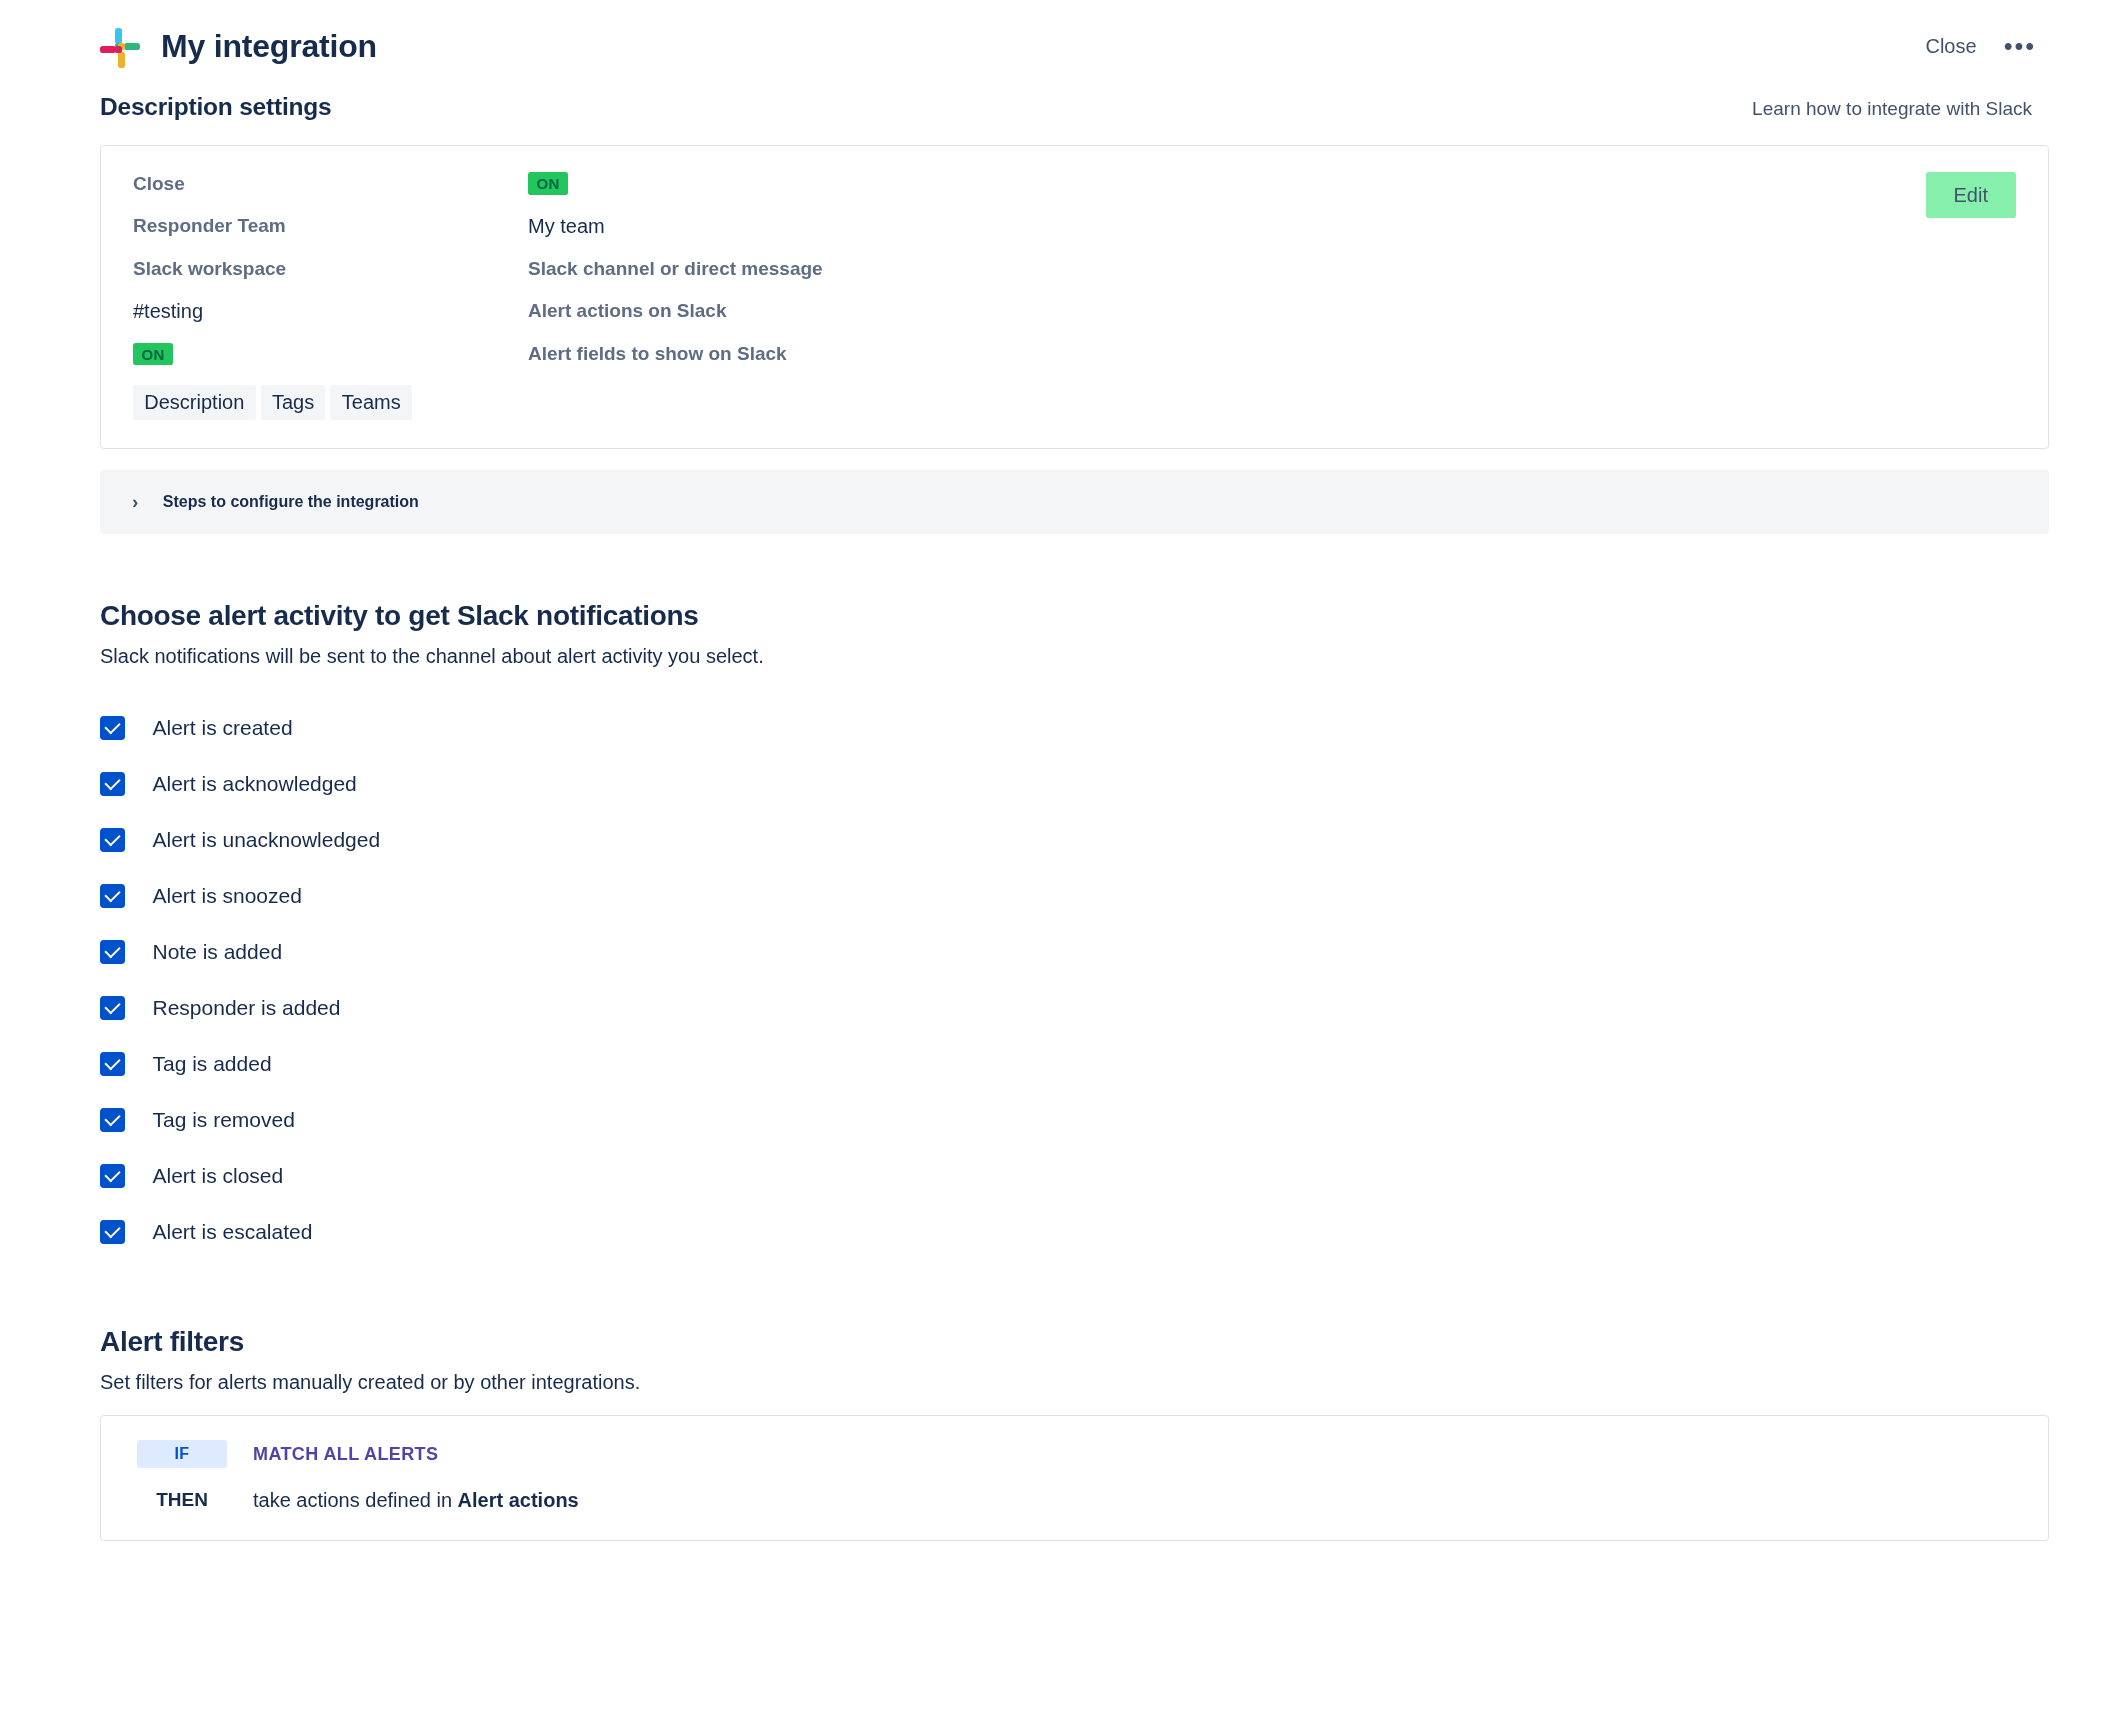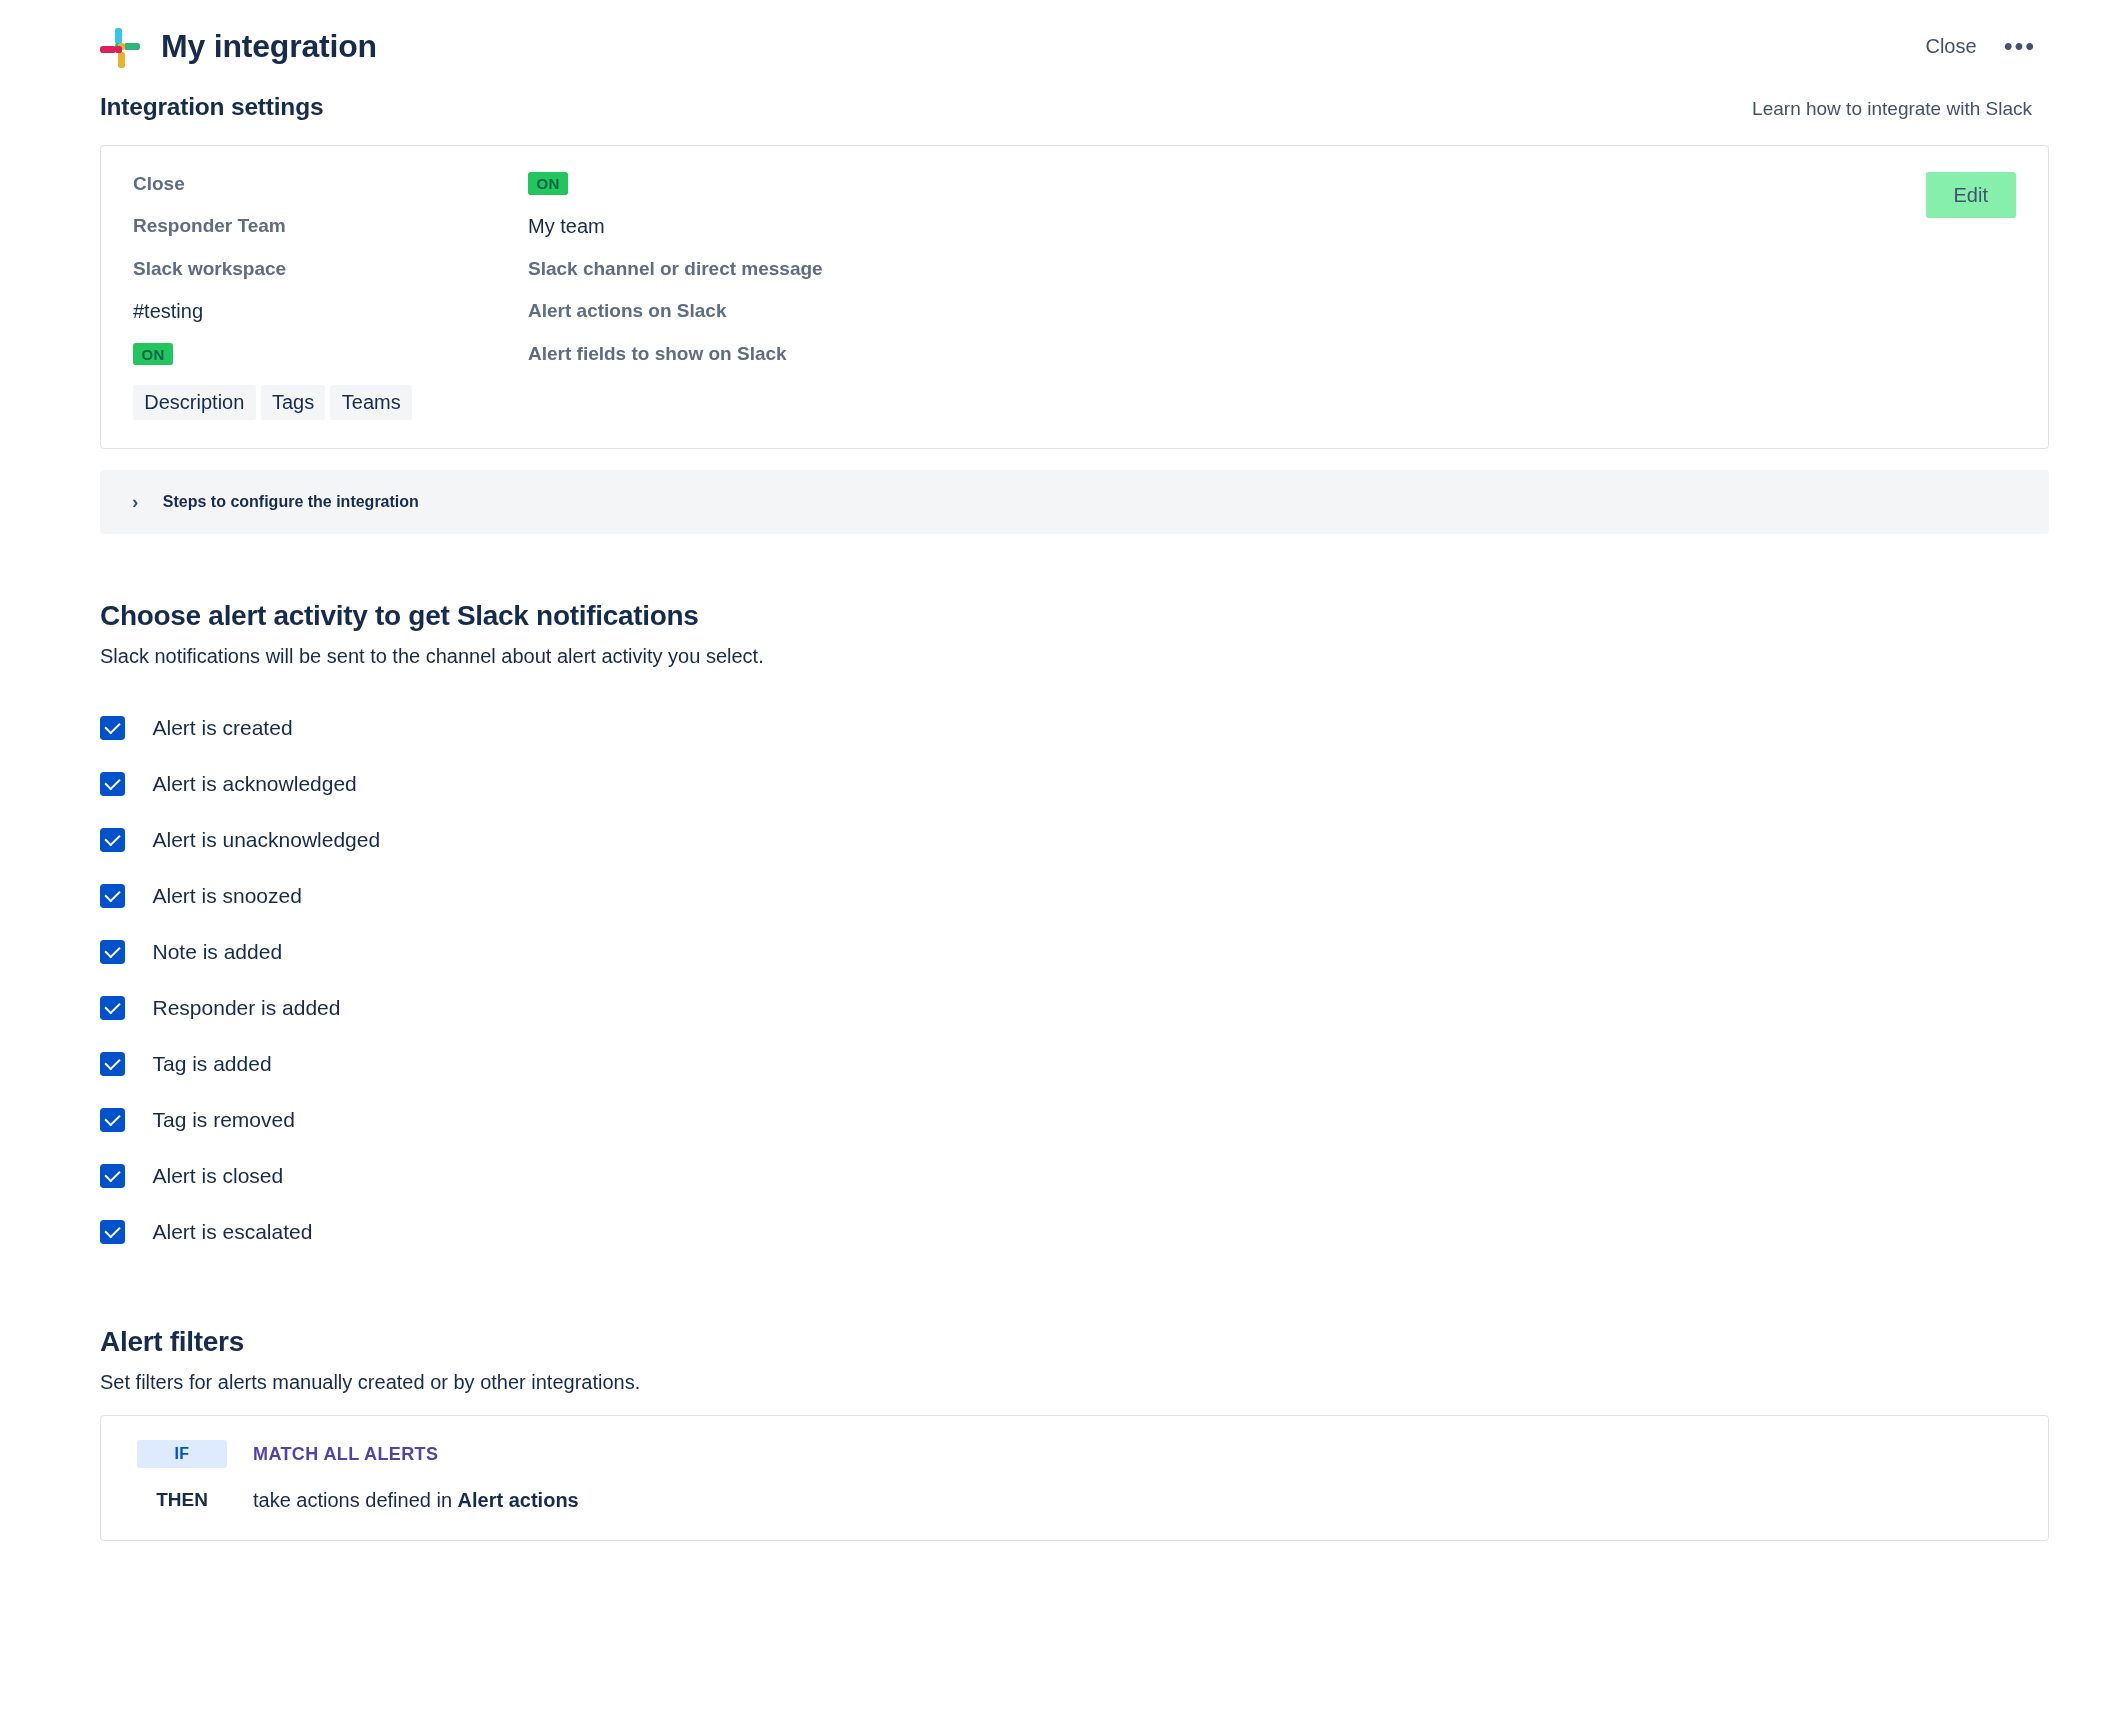--- a/index.html
+++ b/index.html
@@ -270,21 +270,21 @@
         <i class="sl-8"></i>
     </span>
     <span class="title">My integration</span>
     <div class="header-right">
       <span class="close-link">Close</span>
       <span class="more-dots">•••</span>
     </div>
   </div>
 
   <div class="section-head">
-    <h2 class="section-title">Integration settings</h2>
+    <h2 class="section-title">Description settings</h2>
     <span class="learn-link">Learn how to integrate with Slack</span>
   </div>
 
   <div class="card">
     <button class="edit-btn">Edit</button>
     <div class="settings-grid">
 
       <div class="s-label">Close</div>
       <div>
         <span class="pill-on">ON</span>

